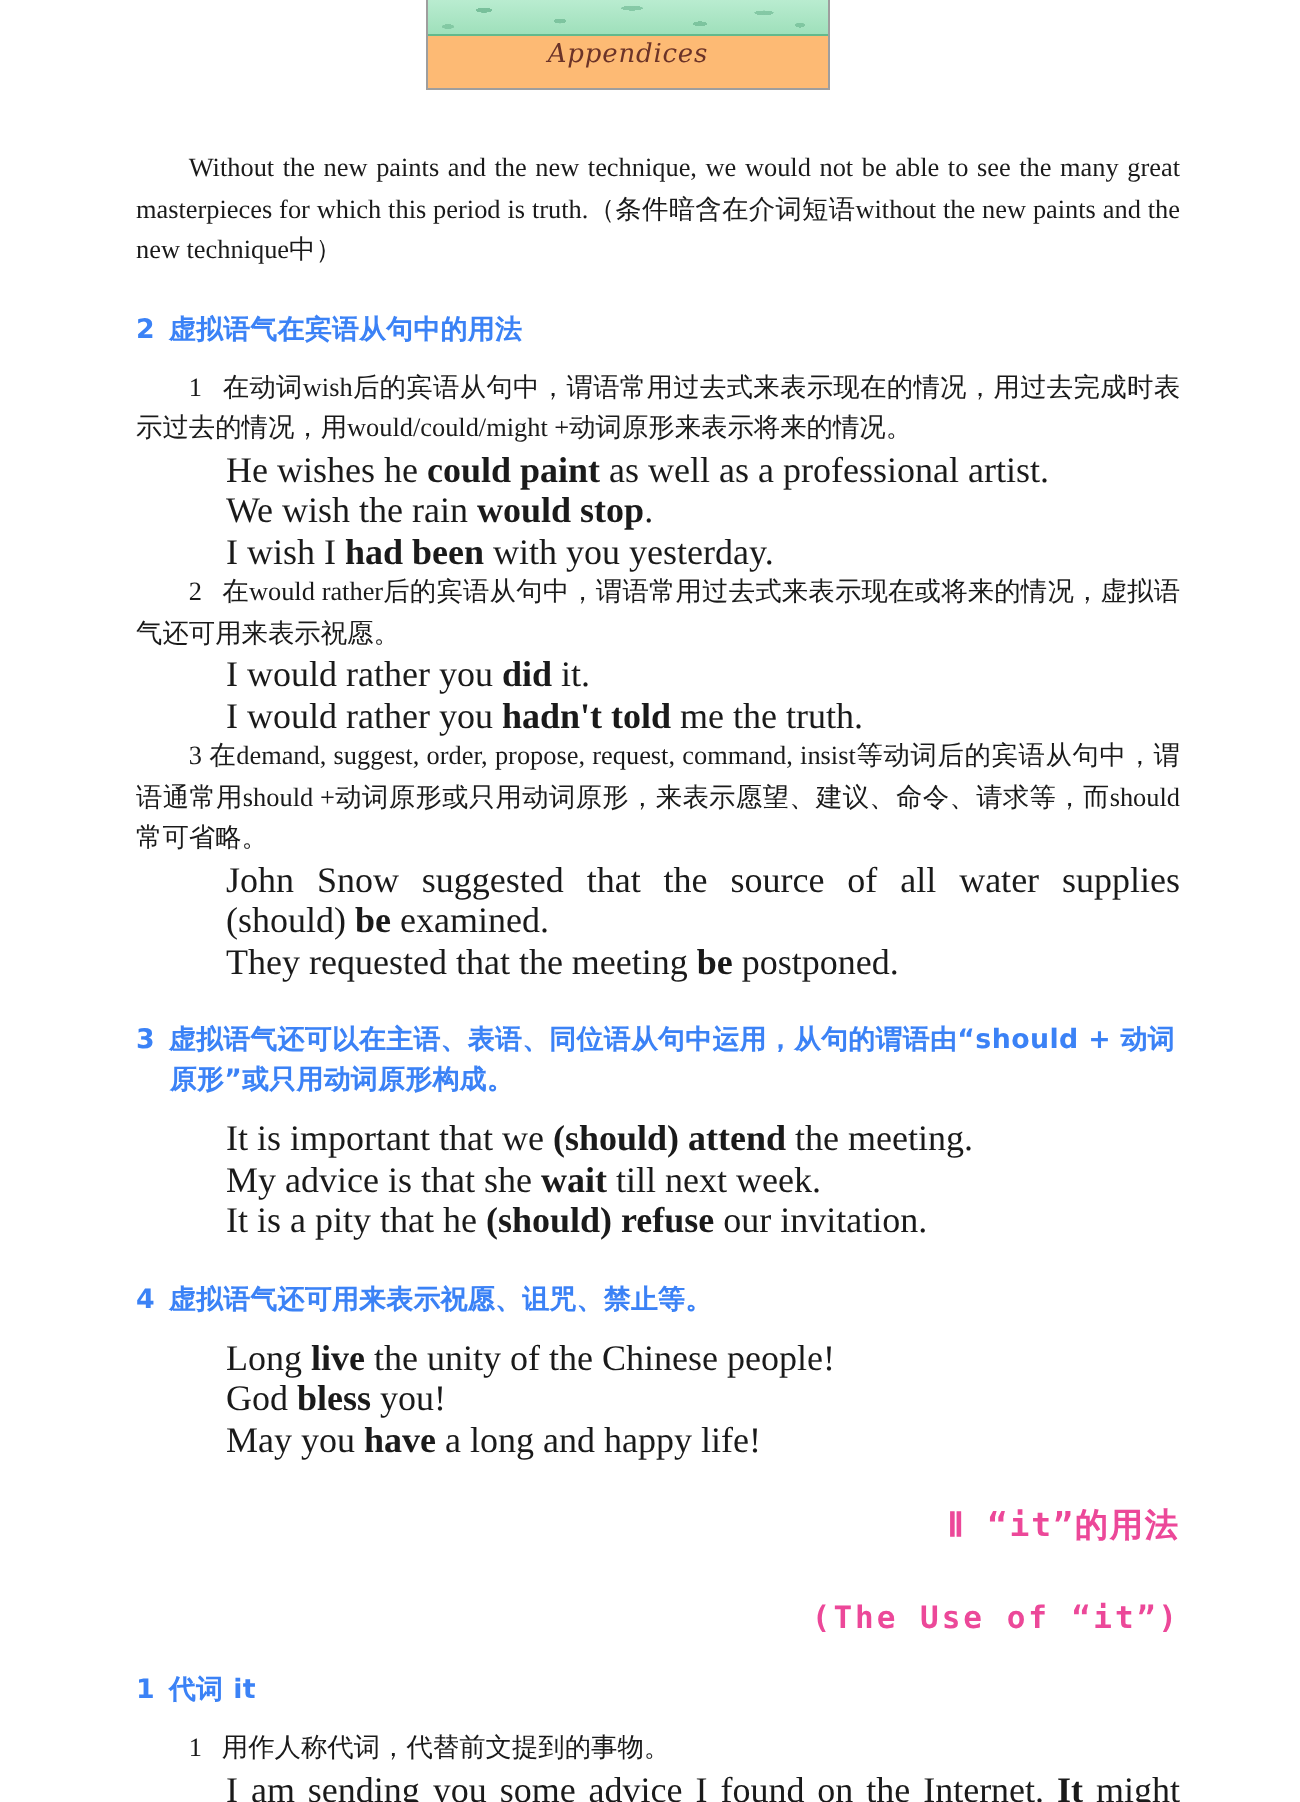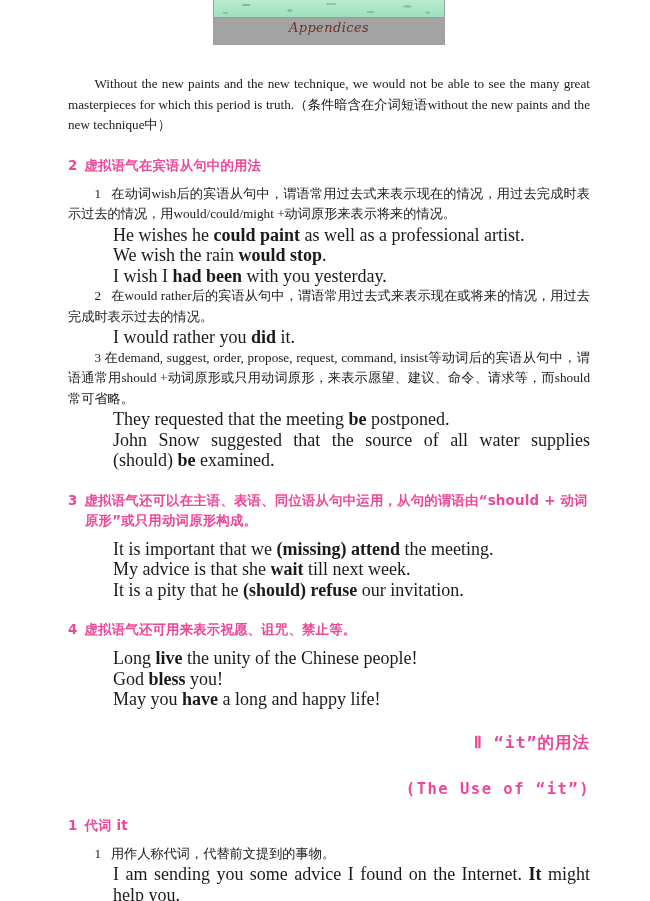--- a/index.html
+++ b/index.html
@@ -14,26 +14,26 @@
     font-family: "Liberation Serif", "DejaVu Serif", serif;
     color: #1a1a1a;
     overflow: hidden;
   }
 
   
   #header-band {
     position: absolute;
     left: 213px;
     top: 0px;
-    width: 232px;
+    width: 202px;
     height: 45px;
     border: 1px solid #9e9e9e;
     border-top: none;
     box-sizing: border-box;
-    background: #a3a3a3;
+    background: #fdba74;
   }
   #header-texture {
     position: absolute;
     left: 0;
     top: 0;
     right: 0;
     height: 18px;
     background-color: #a8e6c4;
     background-image:
       radial-gradient(ellipse 7px 2px at 14% 30%, rgba(90,170,130,.65) 0 60%, transparent 61%),
@@ -81,21 +81,21 @@
   .para-cn {
     text-indent: 2em;
   }
 
   .block-gap-sm { height: 8px; }
   .block-gap-md { height: 14px; }
   .block-gap-lg { height: 20px; }
 
   
   .sec-head {
-    color: #ec4899;
+    color: #3b82f6;
     font-weight: bold;
     font-size: 13.4px;
     line-height: 20px;
     font-family: "DejaVu Sans", "Liberation Sans", sans-serif;
     letter-spacing: .2px;
   }
   .sec-head .num {
     margin-right: 7px;
     font-weight: bold;
   }
@@ -187,39 +187,40 @@
   <div class="block-gap-sm"></div>
 
   <p class="para-cn">
     <span>1</span>&nbsp;&nbsp;&nbsp;<span>在动词wish后的宾语从句中，谓语常用过去式来表示现在的情况，用过去完成时表示过去的情况，用would/could/might +动词原形来表示将来的情况。</span>
   </p>
   <p class="example"><span>He wishes he </span><b>could paint</b><span> as well as a professional artist.</span></p>
   <p class="example"><span>We wish the rain </span><b>would stop</b><span>.</span></p>
   <p class="example"><span>I wish I </span><b>had been</b><span> with you yesterday.</span></p>
 
   <p class="para-cn">
-    <span>2</span>&nbsp;&nbsp;&nbsp;<span>在would  rather后的宾语从句中，谓语常用过去式来表示现在或将来的情况，用过去完成时表示过去的情况。</span>
+    <span>2</span>&nbsp;&nbsp;&nbsp;<span>在would  rather后的宾语从句中，谓语常用过去式来表示现在或将来的情况，虚拟语气还可用来表示祝愿。</span>
   </p>
   <p class="example"><span>I would rather you </span><b>did</b><span> it.</span></p>
+  <p class="example"><span>I would rather you </span><b>hadn't told</b><span> me the truth.</span></p>
 
   <p class="para-cn">
     <span>3</span>&nbsp;<span>在demand, suggest, order, propose, request, command, insist等动词后的宾语从句中，谓语通常用should +动词原形或只用动词原形，来表示愿望、建议、命令、请求等，而should常可省略。</span>
   </p>
+  <p class="example"><span>John Snow suggested that the source of all water supplies (should) </span><b>be</b><span> examined.</span></p>
   <p class="example"><span>They requested that the meeting </span><b>be</b><span> postponed.</span></p>
-  <p class="example"><span>John Snow suggested that the source of all water supplies (should) </span><b>be</b><span> examined.</span></p>
 
   <div class="block-gap-lg"></div>
 
   <div class="sec-head multiline">
     <span class="num">3</span><span>虚拟语气还可以在主语、表语、同位语从句中运用，从句的谓语由“should + 动词原形”或只用动词原形构成。</span>
   </div>
 
   <div class="block-gap-sm"></div>
 
-  <p class="example"><span>It is important that we </span><b>(missing) attend</b><span> the meeting.</span></p>
+  <p class="example"><span>It is important that we </span><b>(should) attend</b><span> the meeting.</span></p>
   <p class="example"><span>My advice is that she </span><b>wait</b><span> till next week.</span></p>
   <p class="example"><span>It is a pity that he </span><b>(should) refuse</b><span> our invitation.</span></p>
 
   <div class="block-gap-lg"></div>
 
   <div class="sec-head">
     <span class="num">4</span><span>虚拟语气还可用来表示祝愿、诅咒、禁止等。</span>
   </div>
 
   <div class="block-gap-sm"></div>

